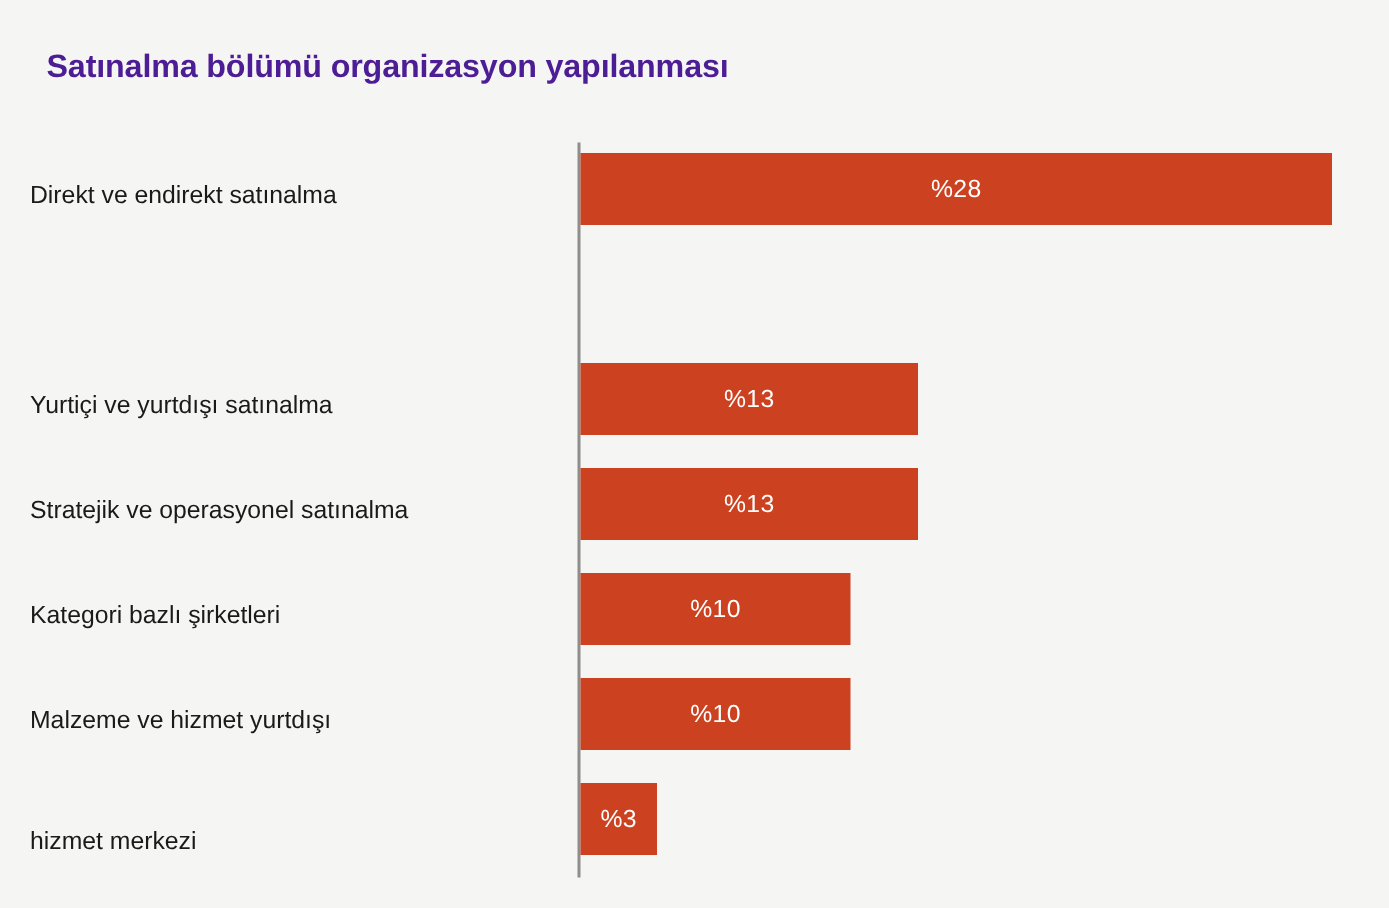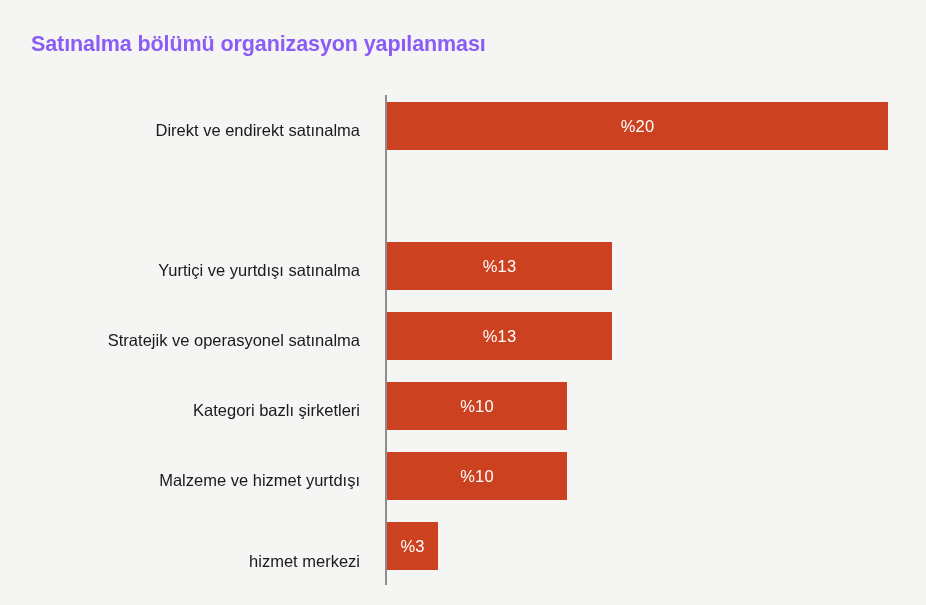--- a/index.html
+++ b/index.html
@@ -18,21 +18,21 @@
     width: 926px;
     height: 605px;
     background: #f5f5f4;
   }
   .chart-title {
     position: absolute;
     left: 31px;
     top: 32px;
     font-size: 21.5px;
     font-weight: bold;
-    color: #8b5cf6;
+    color: #4c1d95;
     letter-spacing: -0.1px;
     white-space: nowrap;
   }
   .plot {
     position: absolute;
     left: 0;
     top: 95px;
     width: 926px;
     height: 495px;
   }
@@ -56,21 +56,21 @@
     width: 926px;
   }
   .cat-label {
     position: absolute;
     right: 566px; 
     top: 0;
     width: 340px;
     height: 70px;
     display: flex;
     align-items: center;
-    justify-content: flex-end;
+    justify-content: flex-start;
     text-align: right;
     font-size: 16.5px;
     color: #1a1a1a;
     line-height: 1.35;
   }
   .bar-zone {
     position: absolute;
     left: 387px;
     top: 7px;
     height: 48px;
@@ -105,21 +105,21 @@
     <div class="axis-line"></div>
 
     <div class="rows">
 
       <div class="row">
         <div class="cat-label">
           <span>Direkt ve endirekt satınalma</span>
         </div>
         <div class="bar-zone" style="width:501px;">
           <div class="bar" style="width:501px;">
-            <span class="bar-value">%20</span>
+            <span class="bar-value">%28</span>
           </div>
         </div>
       </div>
 
       <div class="row">
       </div>
 
       <div class="row">
         <div class="cat-label">
           <span>Yurtiçi ve yurtdışı satınalma</span>

